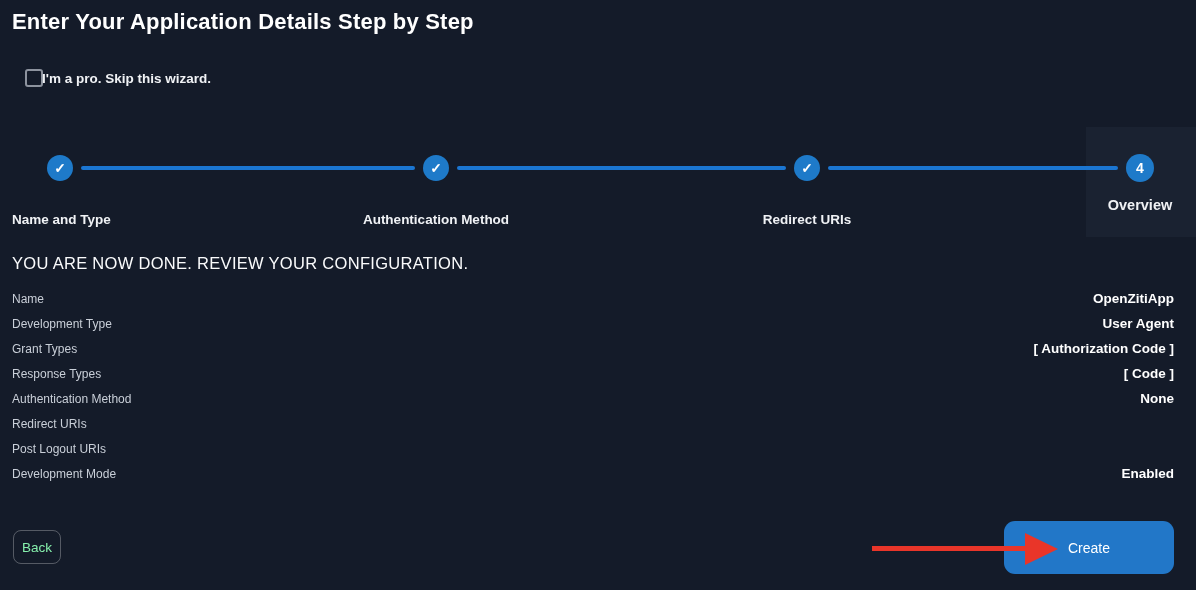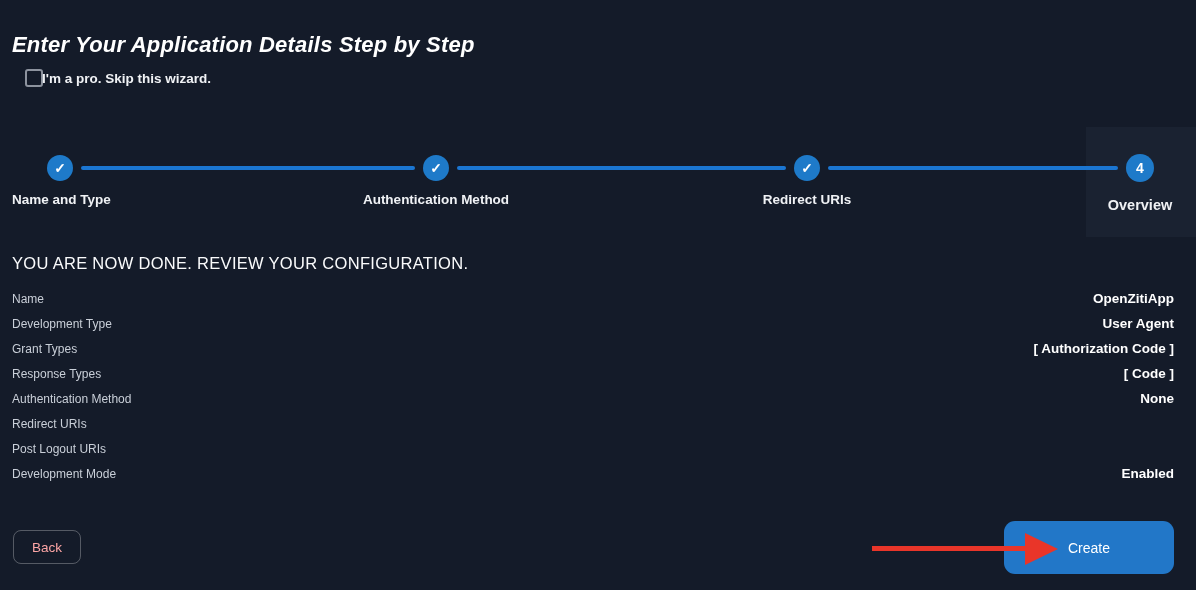--- a/index.html
+++ b/index.html
@@ -5,22 +5,22 @@
   html,body { margin:0; padding:0; background:#141b29; }
   .page {
     position:relative; width:1196px; height:590px;
     background:#141b29; overflow:hidden;
     font-family:"Liberation Sans", sans-serif;
     color:#fff;
   }
 
   
   .page-title {
-    position:absolute; left:12px; top:32px;
-    font-size:22px; font-weight:bold; color:#ffffff; letter-spacing:0.2px;font-style:italic;
+    position:absolute; left:12px; top:9px;
+    font-size:22px; font-weight:bold; color:#ffffff; letter-spacing:0.2px;
   }
 
   
   .skip-checkbox {
     position:absolute; left:25px; top:69px; width:18px; height:18px;
     border:2px solid #8d939e; border-radius:3px; box-sizing:border-box;
     background:transparent; cursor:pointer;
   }
   .skip-label {
     position:absolute; left:42px; top:71px;
@@ -44,21 +44,21 @@
   .step-circle.c2 { left:423px; }
   .step-circle.c3 { left:794px; }
   .step-circle.c4 { left:1126px; top:154px; width:28px; height:28px; font-size:14px; }
   .connector {
     position:absolute; top:166px; height:4px; background:#1b76d2; border-radius:2px;
   }
   .connector.s1 { left:81px;  width:334px; }
   .connector.s2 { left:457px; width:329px; }
   .connector.s3 { left:828px; width:290px; }
   .step-label {
-    position:absolute; top:192px; font-size:13.5px; font-weight:bold;
+    position:absolute; top:212px; font-size:13.5px; font-weight:bold;
     color:#f0f2f5; white-space:nowrap;
   }
   .step-label.l1 { left:12px; }
   .step-label.l2 { left:436px; transform:translateX(-50%); }
   .step-label.l3 { left:807px; transform:translateX(-50%); }
   .step-label.l4 { left:1140px; top:197px; transform:translateX(-50%); font-size:14.5px; }
 
   
   .review-heading {
     position:absolute; left:12px; top:254px;
@@ -69,23 +69,23 @@
   }
   .review-row {
     display:flex; justify-content:space-between; align-items:center;
     height:25px; white-space:nowrap;
   }
   .review-row .rlabel { font-size:12px; color:#c9cfd8; }
   .review-row .rvalue { font-size:13.5px; font-weight:bold; color:#ffffff; }
 
   
   .back-button {
-    position:absolute; left:13px; top:530px; width:68px; height:34px;
+    position:absolute; left:13px; top:530px; width:48px; height:34px;
     background:transparent; border:1px solid rgba(255,255,255,0.28);
-    border-radius:8px; color:#fca5a5; font-size:13.5px;
+    border-radius:8px; color:#86efac; font-size:13.5px;
     font-family:"Liberation Sans", sans-serif; cursor:pointer;
   }
   .create-button {
     position:absolute; left:1004px; top:521px; width:170px; height:53px;
     background:#2277c8; border:none; border-radius:11px;
     color:#ffffff; font-size:14px; font-family:"Liberation Sans", sans-serif;
     cursor:pointer;
   }
 
   

